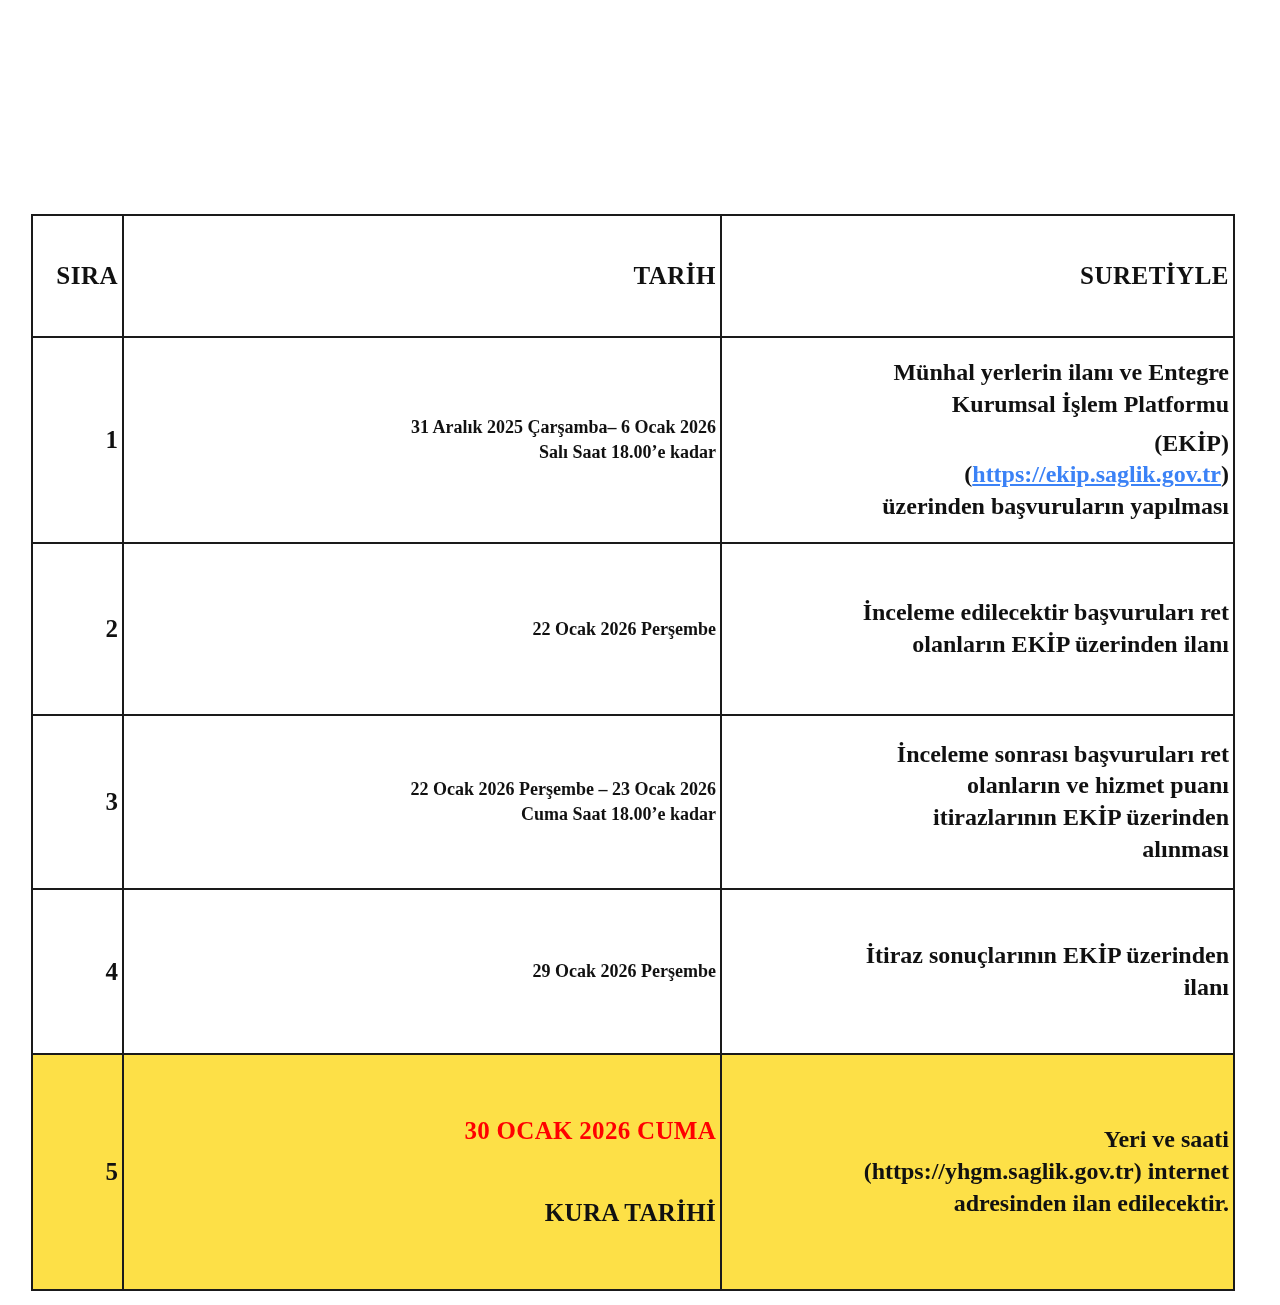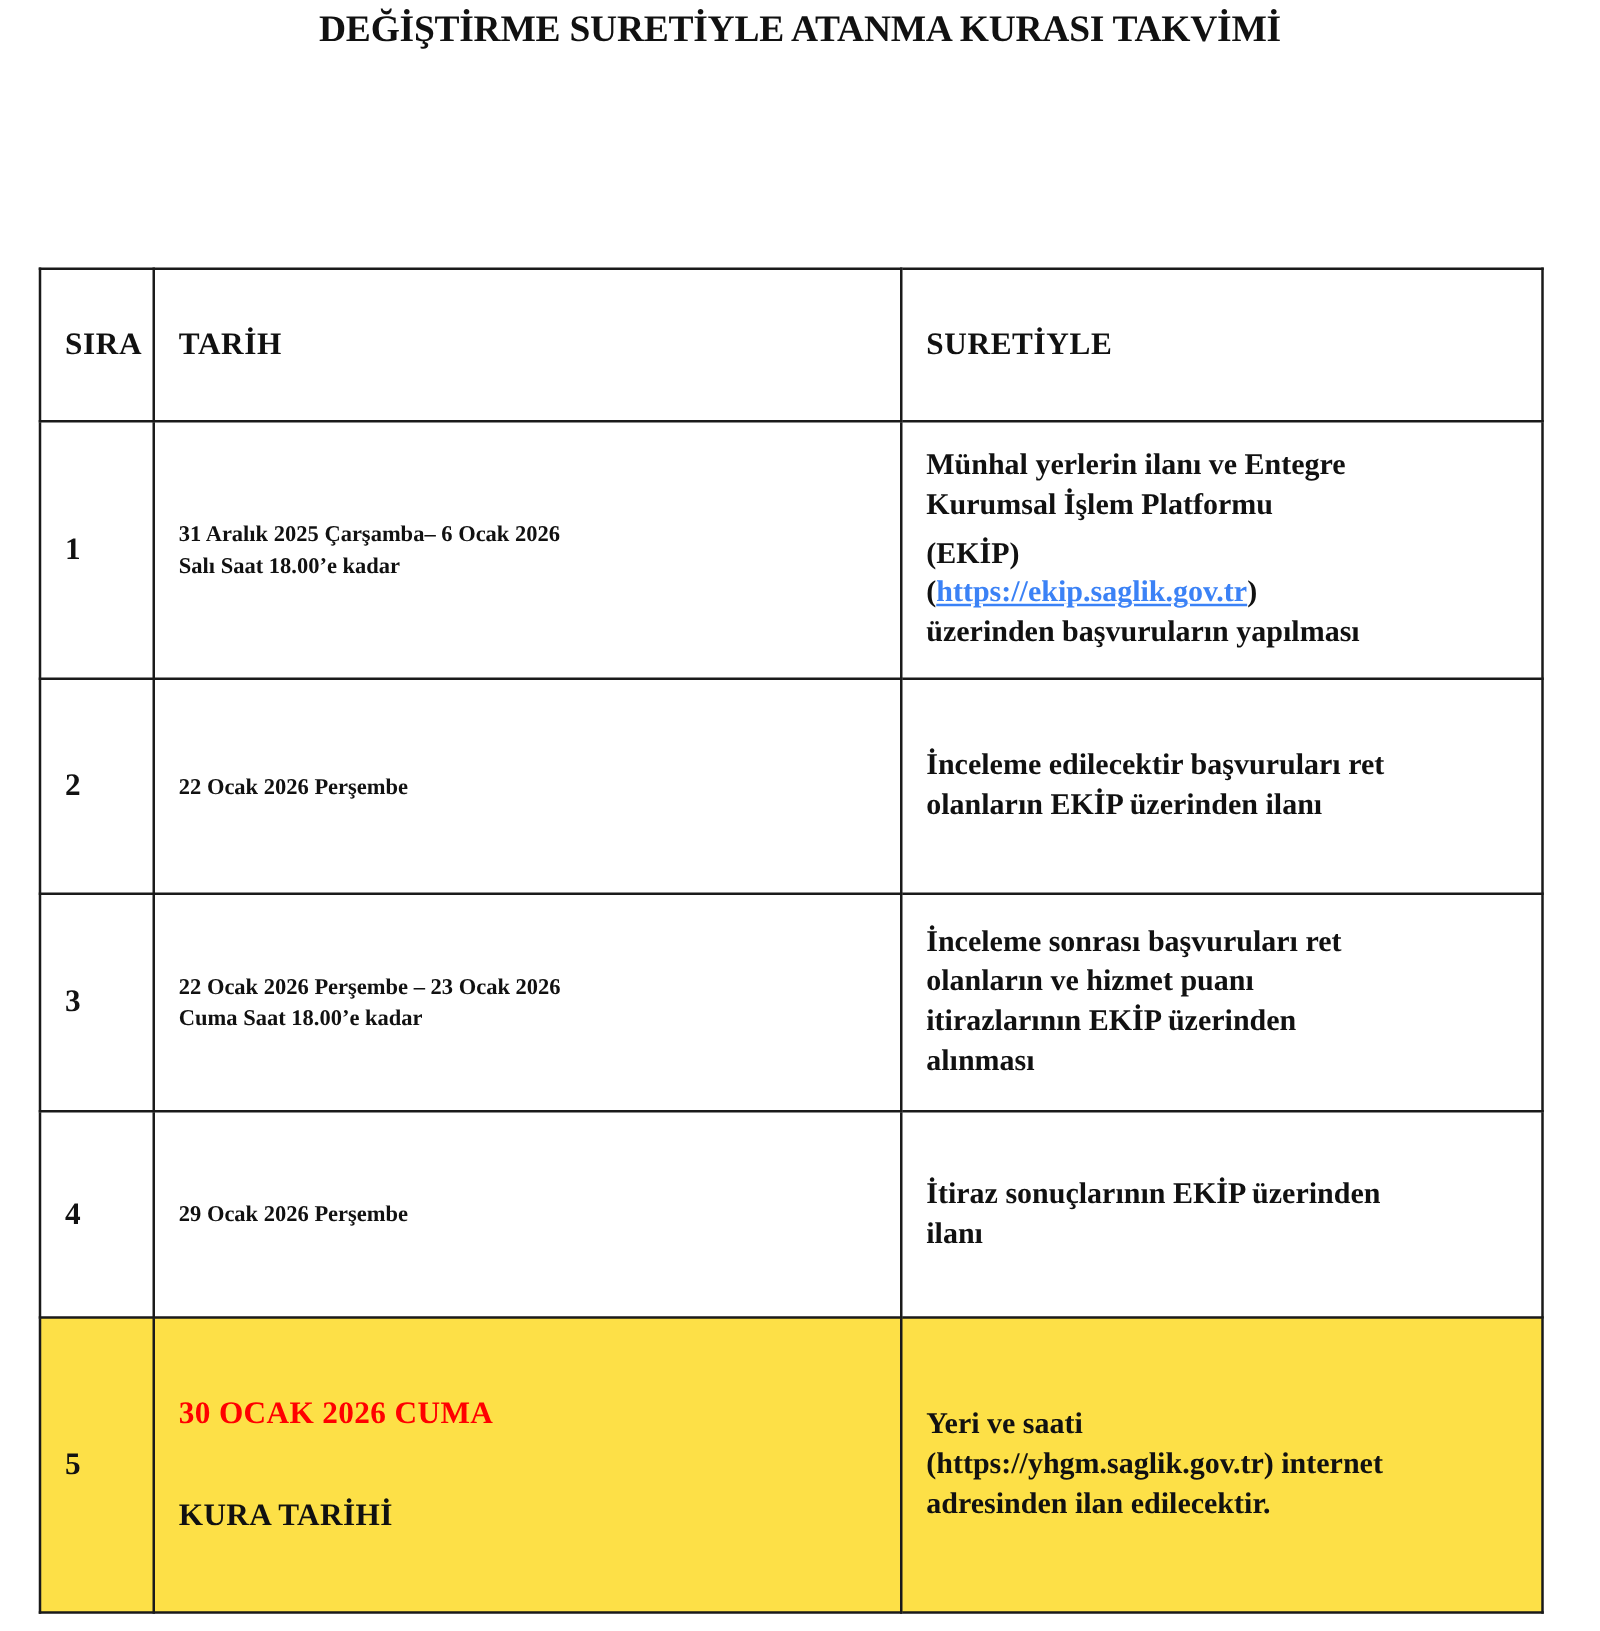--- a/index.html
+++ b/index.html
@@ -52,22 +52,22 @@
     background: #ffffff;
   }
   table.schedule col.c-sira  { width: 91px;  }
   table.schedule col.c-tarih { width: 598px; }
   table.schedule col.c-aciklama { width: 513px; }
 
   table.schedule td,
   table.schedule th {
     border: 2px solid #1a1a1a;
     vertical-align: middle;
-    text-align: left;
-    padding: 4px 19px;
+    text-align: right;
+    padding: 4px 4px;
     font-family: "Liberation Serif", "DejaVu Serif", serif;
     font-weight: bold;
     color: #111111;
   }
 
   
   tr.head-row th {
     height: 112px;
     font-size: 25px;
     letter-spacing: 0.5px;
@@ -130,21 +130,20 @@
     font-weight: bold;
   }
 
   .line-block { display: block; }
   .spacer-sm { display: block; height: 7px; }
 </style>
 </head>
 <body>
 
 <div class="doc-title">
-  <span class="line line2">DEĞİŞTİRME SURETİYLE ATANMA KURASI TAKVİMİ</span>
 </div>
 
 <div class="table-wrap">
   <table class="schedule">
     <colgroup>
       <col class="c-sira">
       <col class="c-tarih">
       <col class="c-aciklama">
     </colgroup>
     <thead>

